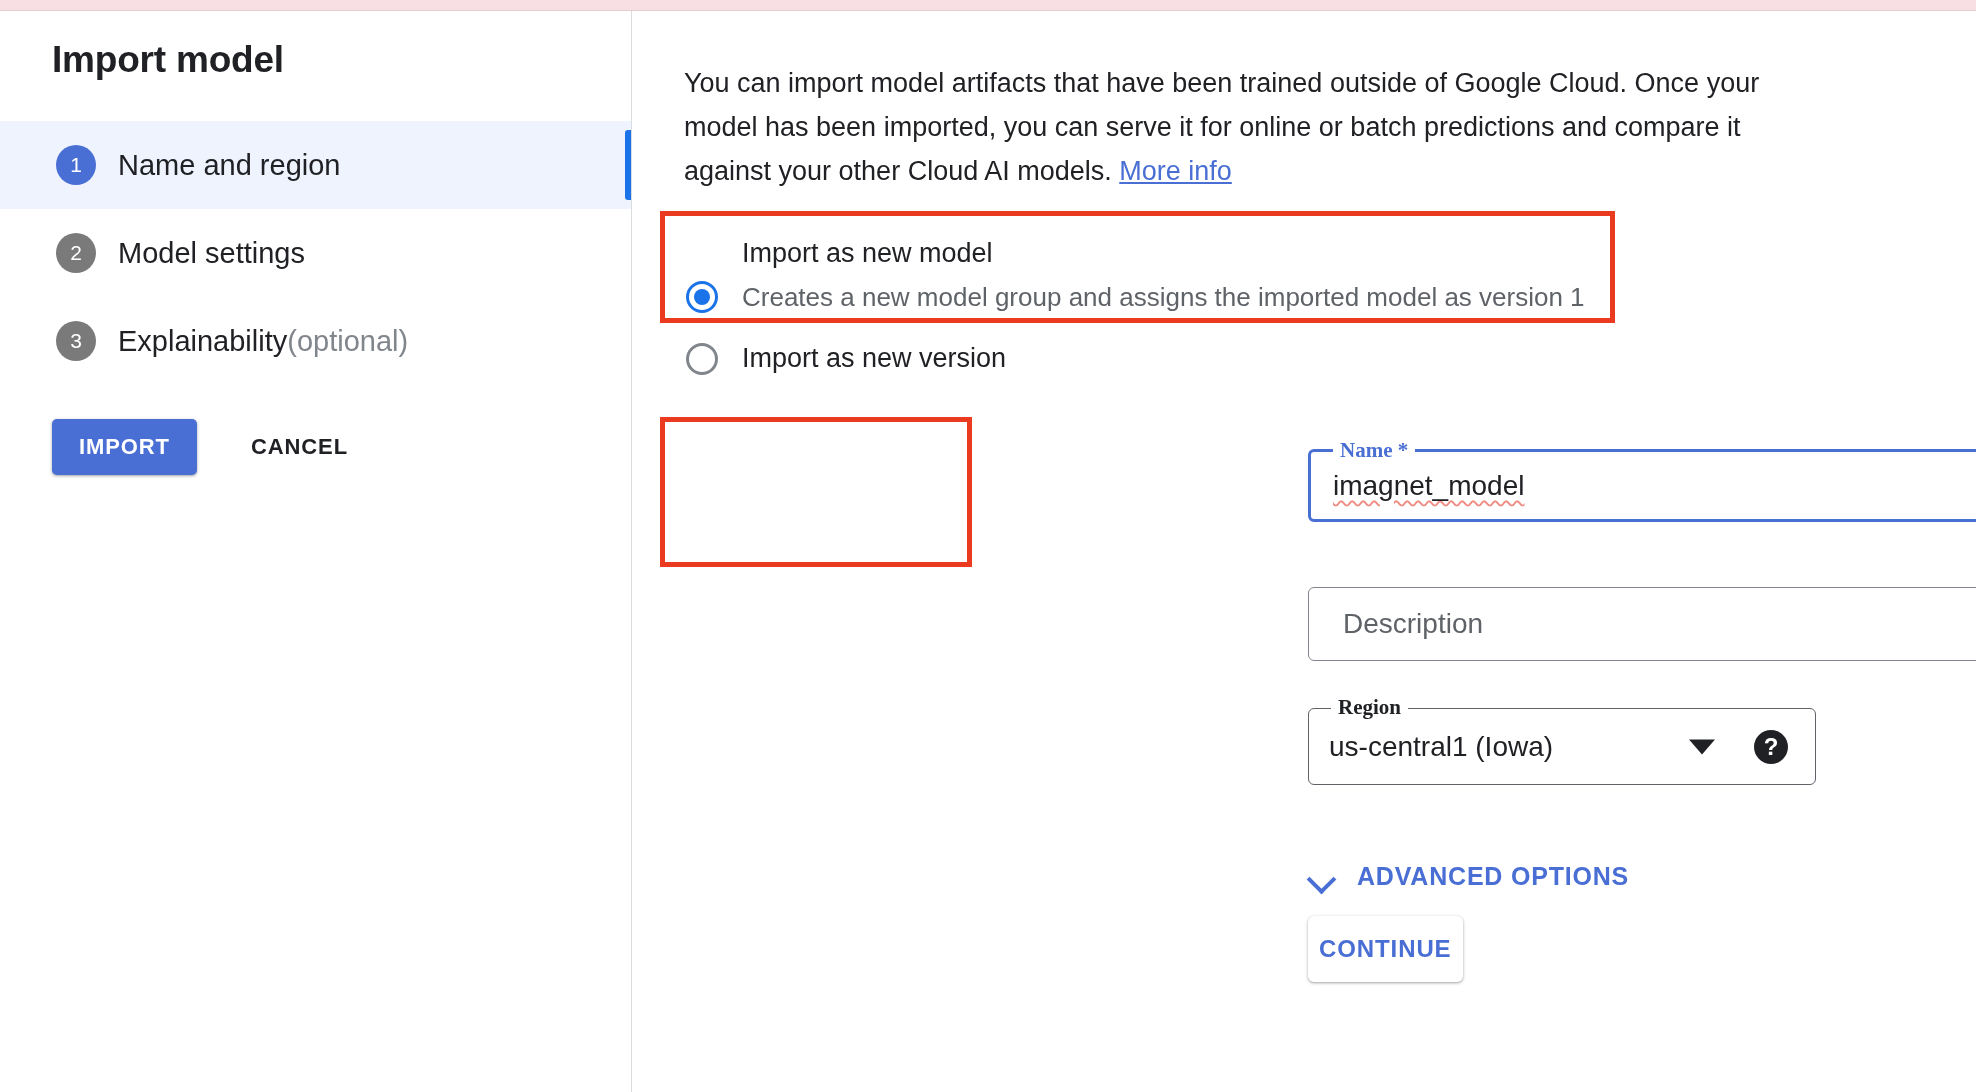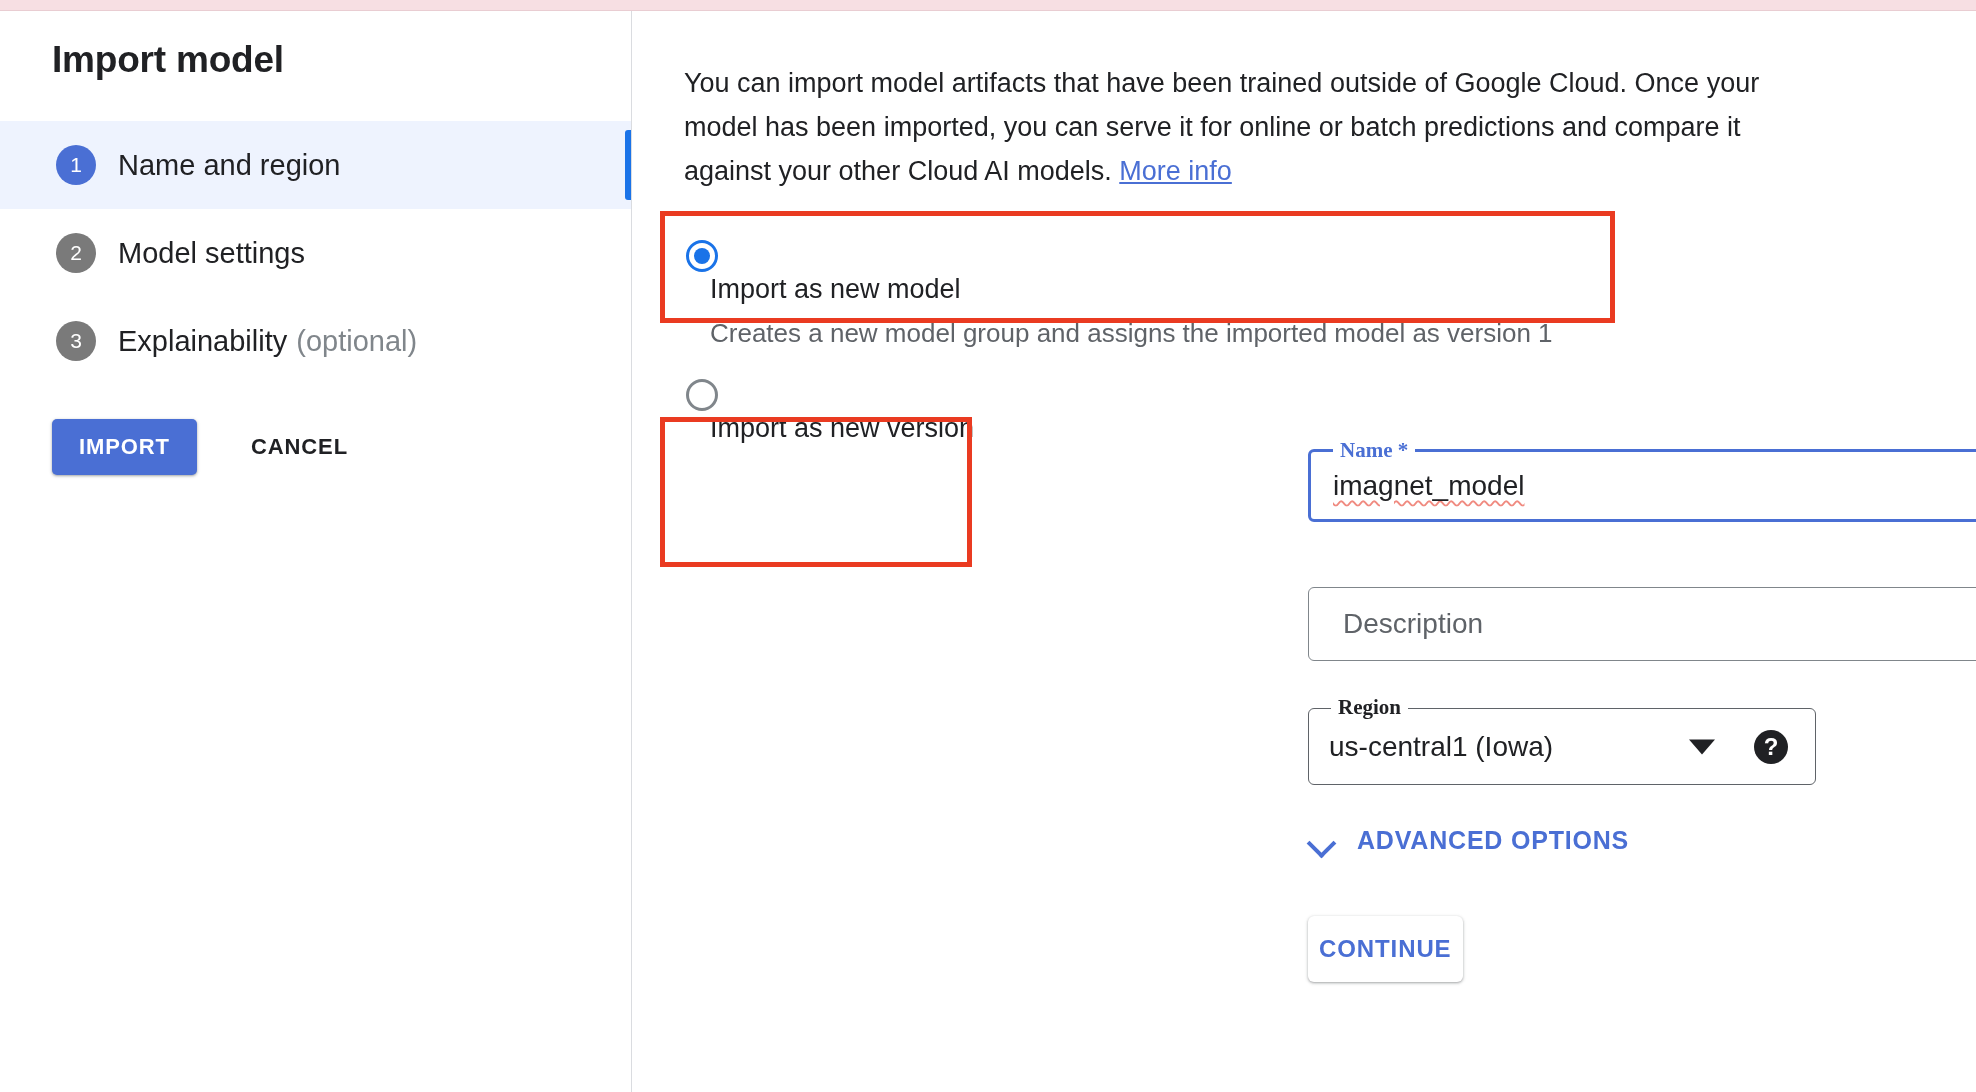--- a/index.html
+++ b/index.html
@@ -89,21 +89,21 @@
   .step.active .step-circle { background: #4a6fd4; }
   .step .step-circle { background: #7a7a7a; }
   .step-label {
     margin-left: 22px;
     font-size: 29px;
     color: #202124;
     white-space: nowrap;
   }
   .step-optional {
     color: #80868b;
-    margin-left: 9px;
+    margin-left: 0;
     font-size: 29px;
   }
 
   .left-actions {
     position: absolute;
     left: 52px; top: 408px;
     display: flex;
     align-items: center;
   }
   .btn-import {
@@ -156,23 +156,22 @@
   }
 
   
   .radio-group {
     position: absolute;
     left: 36px; top: 215px;
     width: 1200px;
   }
   .radio-row {
     display: flex;
-    align-items: flex-start;
+    align-items: flex-end;
     padding: 10px 0 0 18px;
-    flex-direction: column;
   }
   .radio-row + .radio-row { margin-top: 16px; }
   .radio-mark {
     width: 32px; height: 32px;
     border-radius: 50%;
     border: 3px solid #80868b;
     flex: 0 0 auto;
     margin-top: 4px;
     position: relative;
     background: #ffffff;
@@ -286,21 +285,21 @@
     display: flex;
     align-items: center;
     justify-content: center;
     cursor: pointer;
     line-height: 1;
   }
 
   
   .advanced {
     position: absolute;
-    left: 676px; top: 815px;
+    left: 676px; top: 851px;
     display: flex;
     align-items: center;
     cursor: pointer;
   }
   .chev {
     width: 26px; height: 26px;
     position: relative;
     flex: 0 0 auto;
   }
   .chev::before {

